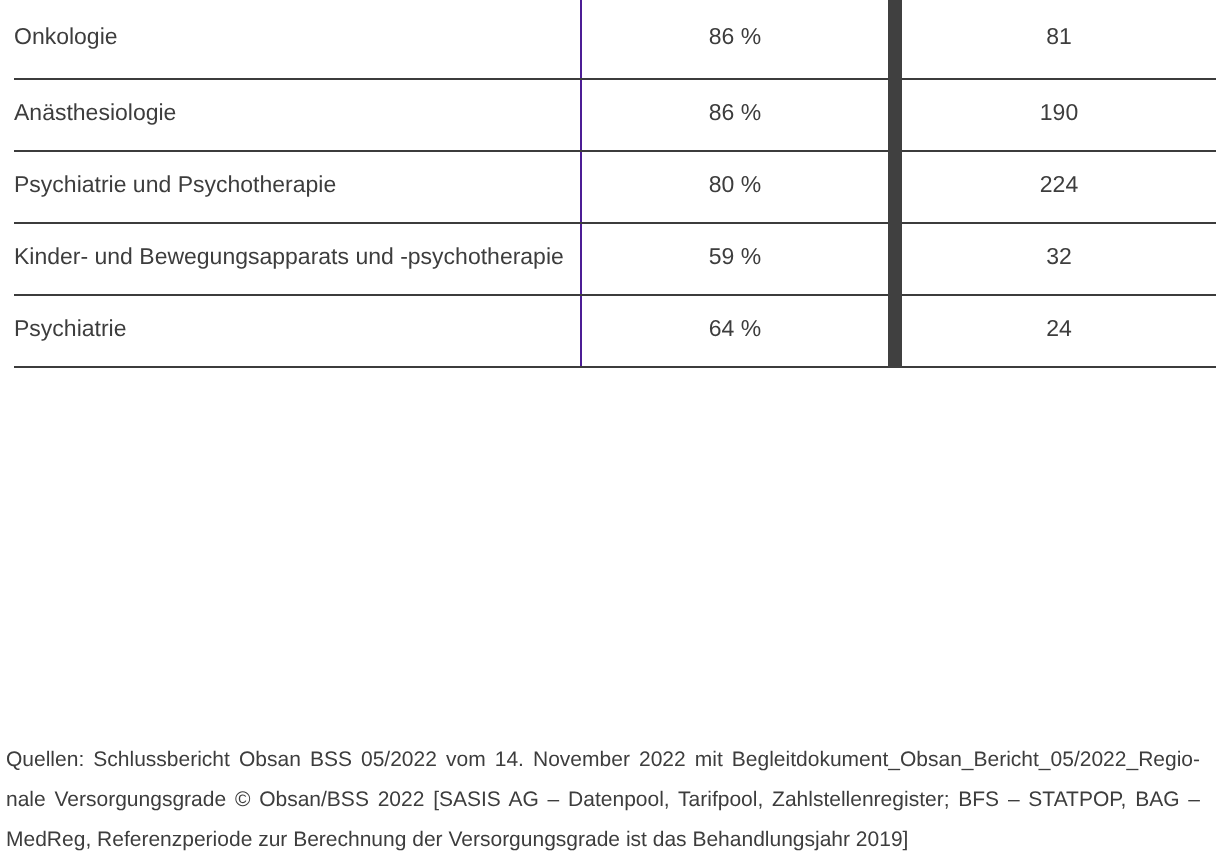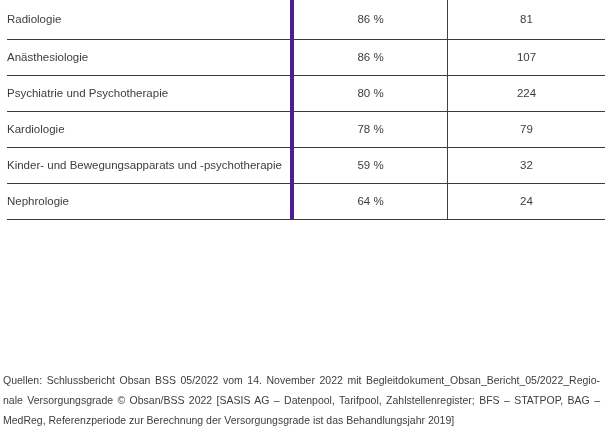--- a/index.html
+++ b/index.html
@@ -31,26 +31,26 @@
     padding: 2px 0;
   }
   td.c-specialty {
     width: 283px;
     text-align: left;
     padding-left: 3px;
     padding-right: 8px;
   }
   td.c-coverage {
     width: 153px;
-    border-left: 4px solid #4c1d95;
+    border-left: 1px solid #4c1d95;
     text-align: center;
   }
   td.c-count {
     width: 157px;
-    border-left: 1px solid #404040;
+    border-left: 7px solid #404040;
     text-align: center;
   }
   tr.row-first td { height: 36px; }
   tr.row-single td { height: 31px; }
   tr.row-double td { height: 50px; }
 
   .source-note {
     position: absolute;
     left: 3px;
     top: 370px;
@@ -65,46 +65,41 @@
     text-align: justify;
     text-align-last: justify;
   }
 </style>
 </head>
 <body>
 
 <table class="coverage-table">
   <tbody>
     <tr class="row-first">
-      <td class="c-specialty">Radiologie</td>
+      <td class="c-specialty">Onkologie</td>
       <td class="c-coverage">86 %</td>
       <td class="c-count">81</td>
     </tr>
     <tr class="row-single">
       <td class="c-specialty">Anästhesiologie</td>
       <td class="c-coverage">86 %</td>
-      <td class="c-count">107</td>
+      <td class="c-count">190</td>
     </tr>
     <tr class="row-single">
       <td class="c-specialty">Psychiatrie und Psychotherapie</td>
       <td class="c-coverage">80 %</td>
       <td class="c-count">224</td>
     </tr>
     <tr class="row-single">
-      <td class="c-specialty">Kardiologie</td>
-      <td class="c-coverage">78 %</td>
-      <td class="c-count">79</td>
-    </tr>
-    <tr class="row-single">
       <td class="c-specialty">Kinder- und Bewegungsapparats und -psychotherapie</td>
       <td class="c-coverage">59 %</td>
       <td class="c-count">32</td>
     </tr>
     <tr class="row-single">
-      <td class="c-specialty">Nephrologie</td>
+      <td class="c-specialty">Psychiatrie</td>
       <td class="c-coverage">64 %</td>
       <td class="c-count">24</td>
     </tr>
   </tbody>
 </table>
 
 <div class="source-note">
   <div class="source-line just">Quellen: Schlussbericht Obsan BSS 05/2022 vom 14. November 2022 mit Begleitdokument_Obsan_Bericht_05/2022_Regio-</div>
   <div class="source-line just">nale Versorgungsgrade © Obsan/BSS 2022 [SASIS AG – Datenpool, Tarifpool, Zahlstellenregister; BFS – STATPOP, BAG –</div>
   <div class="source-line">MedReg, Referenzperiode zur Berechnung der Versorgungsgrade ist das Behandlungsjahr 2019]</div>

